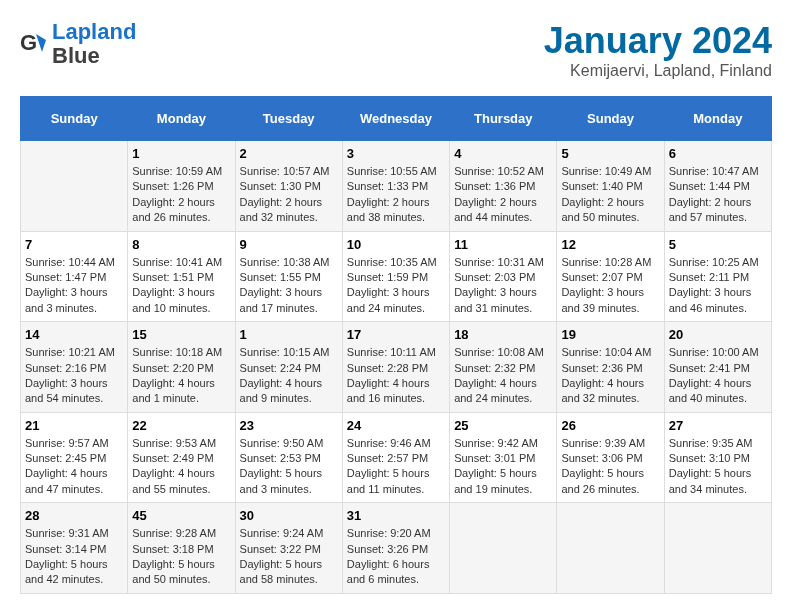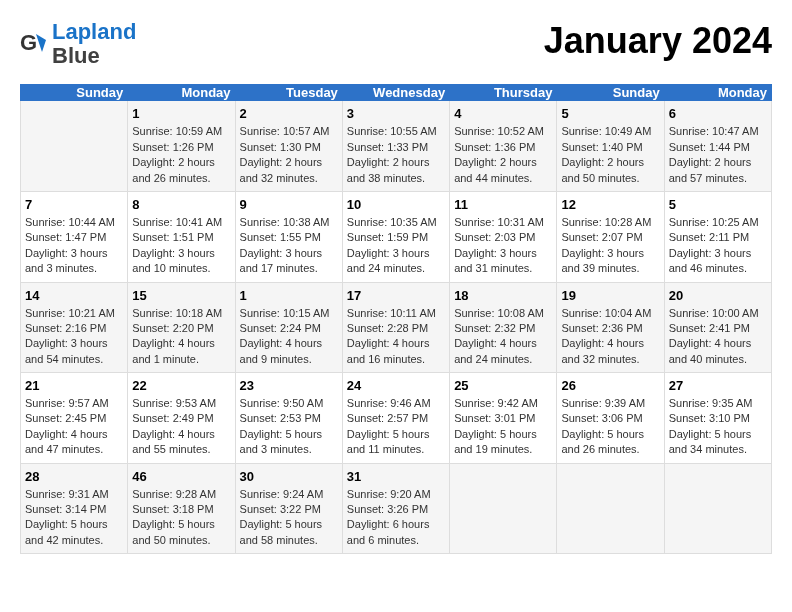--- a/index.html
+++ b/index.html
@@ -31,39 +31,39 @@
     .logo-icon {
       width: 28px;
       height: 28px;
     }
     .title-block {
       text-align: right;
     }
     .main-title {
       font-size: 36px;
       font-weight: bold;
-      color: #000000;
+      color: #0369a1;
       text-align: right;
     }
     .subtitle {
       font-size: 16px;
       color: #555;
     }
     table {
       width: 100%;
       border-collapse: collapse;
       font-size: 11px;
     }
     thead tr {
       background-color: #2d72c8;
       color: #fff;
     }
     thead th {
-      padding: 0 4px;
-      text-align: right;
+      padding: 14px 4px;
+      text-align: center;
       font-size: 13px;
       font-weight: bold;
       border: 1px solid #2d72c8;
     }
     tbody tr {
       vertical-align: top;
     }
     tbody tr:nth-child(odd) {
       background-color: #f5f5f5;
     }
@@ -98,20 +98,21 @@
       <text x="0" y="20" font-size="22" font-weight="bold" fill="#333">G</text>
       <polygon points="16,4 26,10 22,22" fill="#1a73c8"></polygon>
     </svg>
     <div class="logo-text">
       <span>Lapland</span><br>
       <span style="color:#404040;">Blue</span>
     </div>
   </div>
   <div class="title-block">
     <div class="main-title">January 2024</div>
+    <div class="subtitle">Kemijaervi, Lapland, Finland</div>
   </div>
 </div>
 
 <table>
   <thead>
     <tr>
     <th>Sunday</th>
         <th>Monday</th>
         <th>Tuesday</th>
         <th>Wednesday</th>
@@ -237,21 +238,21 @@
           <span class="day-num">27</span>
           <div class="day-info">Sunrise: 9:35 AM<br>Sunset: 3:10 PM<br>Daylight: 5 hours<br>and 34 minutes.</div>
         </td>
       </tr>
       <tr>
         <td>
           <span class="day-num">28</span>
           <div class="day-info">Sunrise: 9:31 AM<br>Sunset: 3:14 PM<br>Daylight: 5 hours<br>and 42 minutes.</div>
         </td>
         <td>
-          <span class="day-num">46</span>
+          <span class="day-num">45</span>
           <div class="day-info">Sunrise: 9:28 AM<br>Sunset: 3:18 PM<br>Daylight: 5 hours<br>and 50 minutes.</div>
         </td>
         <td>
           <span class="day-num">30</span>
           <div class="day-info">Sunrise: 9:24 AM<br>Sunset: 3:22 PM<br>Daylight: 5 hours<br>and 58 minutes.</div>
         </td>
         <td>
           <span class="day-num">31</span>
           <div class="day-info">Sunrise: 9:20 AM<br>Sunset: 3:26 PM<br>Daylight: 6 hours<br>and 6 minutes.</div>
         </td>

